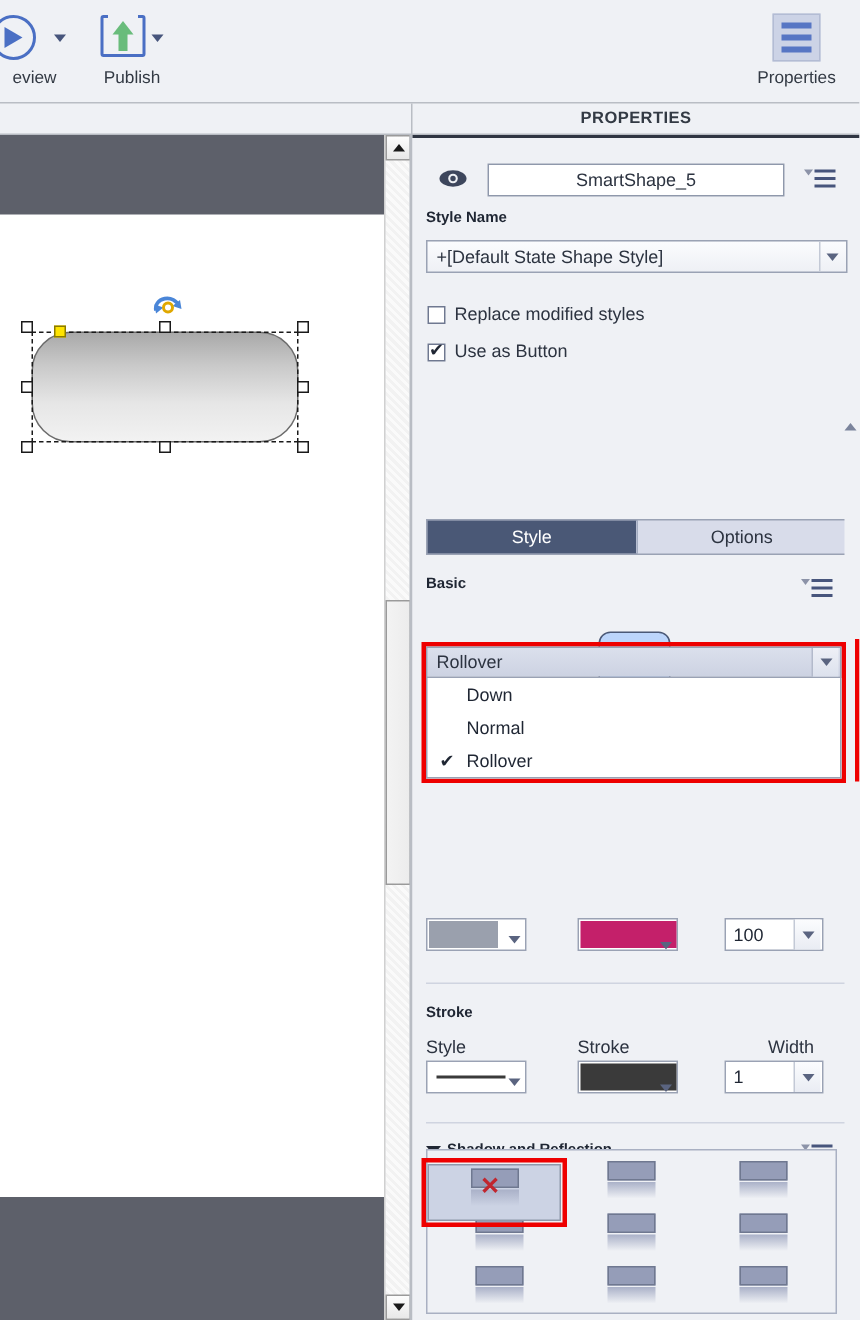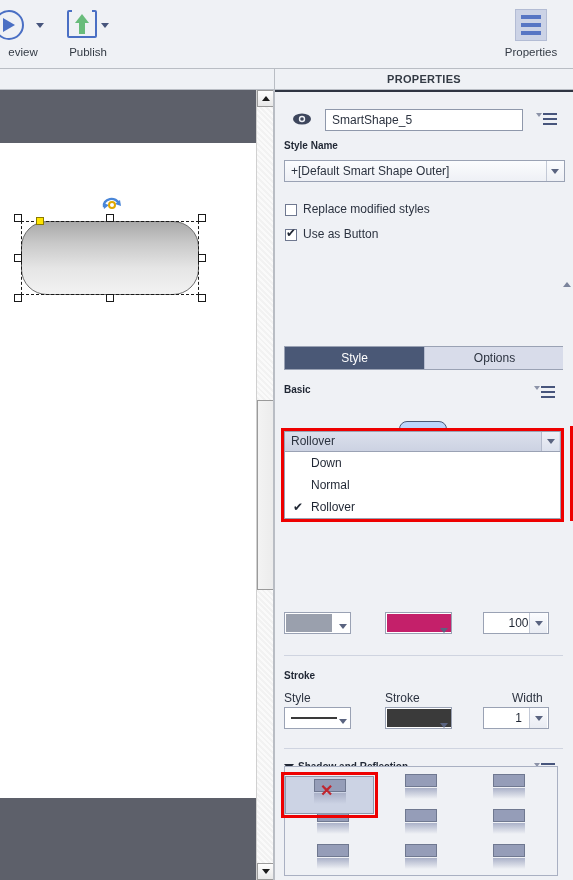--- a/index.html
+++ b/index.html
@@ -131,21 +131,21 @@
   
   .props {
     position: absolute; left: 275px; top: 90px; width: 298px; height: 790px;
     background: #eff1f5; font-size: 12px; color: #2c3340;
   }
   .row { position: absolute; }
   .eye-icon { position: absolute; left: 16px; top: 22px; width: 22px; height: 14px; }
   .name-input {
     position: absolute; left: 50px; top: 19px; width: 198px; height: 22px;
     background: #ffffff; border: 1px solid #8f98ab; font-size: 12px; color: #2c3340;
-    padding: 0 6px; line-height: 20px;
+    padding: 0 6px; line-height: 20px; text-align: center;
   }
   .hamburger { position: absolute; width: 16px; height: 14px; }
   .hamburger span { display:block; width:14px; height:2px; background:#47557c; margin-bottom: 3px; margin-left: 2px;}
   .ham-caret { position:absolute; left:-5px; top:0; width:0;height:0;
     border-left:3px solid transparent;border-right:3px solid transparent;border-top:4px solid #8c93a8;}
 
   .lbl-bold { font-weight: bold; font-size: 10px; color: #1f2633; }
   .lbl { font-size: 12px; color: #2c3340; }
 
   .select {
@@ -204,21 +204,21 @@
   }
   .dd-opt { height: 22px; line-height: 22px; font-size: 12px; color: #1f2633; padding-left: 26px; position: relative; }
   .dd-opt .tick { position: absolute; left: 8px; top: 0; font-size: 12px; color: #1f2633; }
 
   .sw-wrap { position: absolute; border: 1px solid #9aa2b4; background: #fff; height: 22px; }
   .sw-color { position: absolute; left: 1px; top: 1px; }
   .sw-arrow { position: absolute; right: 2px; bottom: 1px; }
 
   .num-input {
     position: absolute; background: #fff; border: 1px solid #9aa2b4; height: 22px;
-    font-size: 12px; color: #1f2633; line-height: 20px; padding-left: 5px; text-align: center;
+    font-size: 12px; color: #1f2633; line-height: 20px; padding-left: 5px;
   }
   .num-input .arrow { position: absolute; right: 1px; top: 0; width: 18px; height: 20px;
     display:flex;align-items:center;justify-content:center;
     background: linear-gradient(to bottom,#fbfcfe,#e9ecf3); border-left: 1px solid #c3c9d6; }
 
   .radio { position: absolute; width: 12px; height: 12px; border: 1px solid #6f7890; border-radius: 50%; background: #fff; }
   .radio.sel::after { content:""; position:absolute; left:3px; top:3px; width:4px;height:4px;background:#1f2633;border-radius:50%; }
 
   .refl-box { position: absolute; left: 9px; top: 676px; width: 274px; height: 110px;
               background: #eff1f5; border: 1px solid #a9b0c2; }
@@ -337,21 +337,21 @@
     <div class="name-input" title="SmartShape_5">SmartShape_5</div>
     <div class="hamburger" style="left:266px; top:23px;">
       <div class="ham-caret"></div>
         <span></span>
         <span></span>
         <span></span>
     </div>
 
     <div class="row lbl-bold" style="left:9px; top:50px;">Style Name</div>
     <div class="select" style="left:9px; top:70px; width:281px;">
-      <span>+[Default Smart Shape Outer]</span>
+      <span>+[Default State Shape Style]</span>
       <div class="arrow">
           <div class="arw"></div>
         </div>
     </div>
 
     <div class="cbx" style="left:10px; top:114px;"></div>
     <div class="row lbl" style="left:28px; top:112px;">Replace modified styles</div>
 
     <div class="cbx checked" style="left:10px; top:139px;"></div>
     <div class="row lbl" style="left:28px; top:137px;">Use as Button</div>

